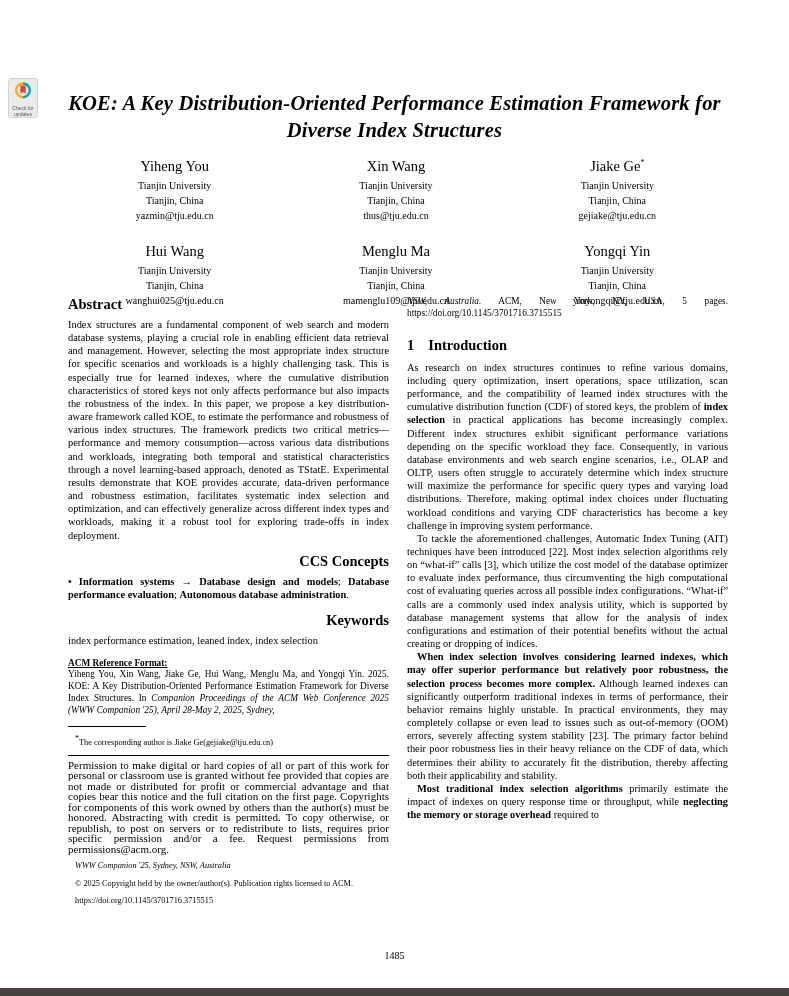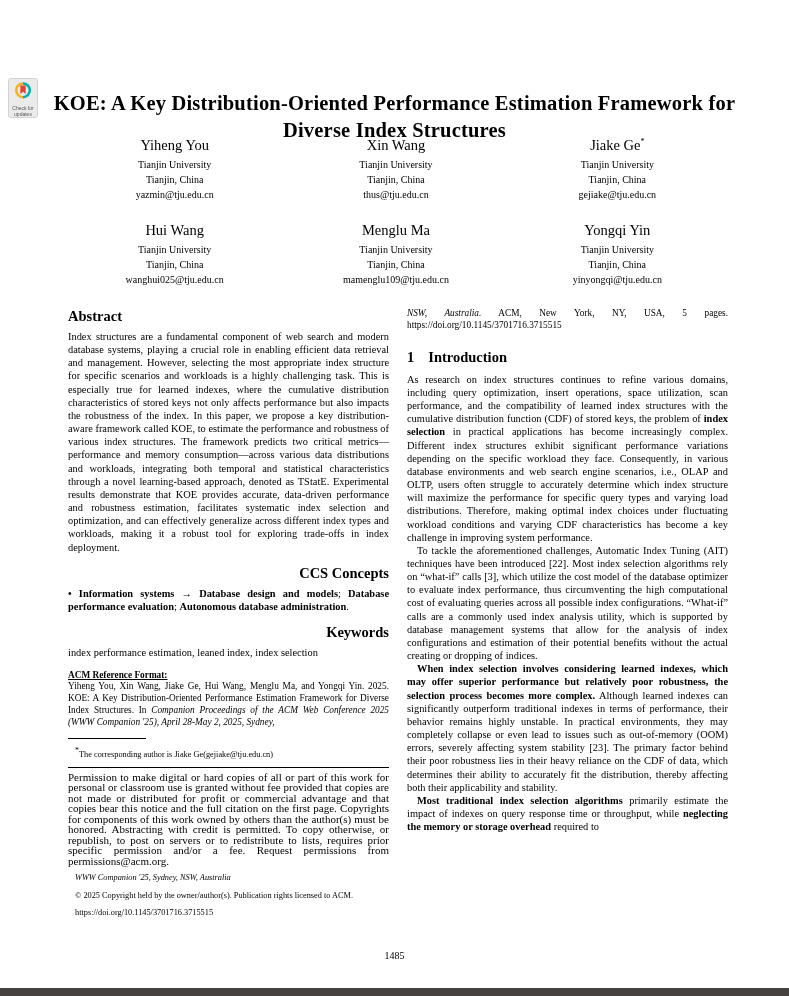--- a/index.html
+++ b/index.html
@@ -11,32 +11,32 @@
   .badge {
     position:absolute; left:8px; top:78px; width:30px; height:40px;
     background:#ebebeb; border:1px solid #d2d2d2; border-radius:3px;
     display:flex; flex-direction:column; align-items:center; justify-content:flex-start;
     padding-top:2px; box-sizing:border-box; cursor:pointer;
   }
   .badge-text { font-family:"Liberation Sans", sans-serif; font-size:5px; line-height:6px; color:#555; text-align:center; }
   
   .title {
     position:absolute; top:90px; left:40px; right:40px; text-align:center;
-    font-size:20.5px; font-weight:bold; line-height:27px; letter-spacing:0.2px;
+    font-size:20.5px; font-weight:bold; line-height:27px; letter-spacing:0.2px;font-style:italic;
   }
   
   .authors {
-    position:absolute; top:133px; left:64px; width:664px;
+    position:absolute; top:154px; left:64px; width:664px;
     display:grid; grid-template-columns:repeat(3, 1fr); row-gap:16px; text-align:center;
   }
   .author-name { font-size:14.5px; line-height:17px; margin-bottom:3px; }
   .author-line { font-size:10px; line-height:15px; }
   sup.mark { font-size:8px; }
   
-  .col { position:absolute; top:308px; width:321px; }
+  .col { position:absolute; top:296px; width:321px; }
   .col-left  { left:68px; }
   .col-right { left:407px; }
   .h-section { font-size:14.5px; font-weight:bold; margin:0 0 5px 0; }
   .body-text { font-size:10.4px; line-height:13.15px; text-align:justify; margin:0; }
   .indent { text-indent:10px; }
   .refsmall  { font-size:9.3px; line-height:11.9px; text-align:justify; margin:0; }
   .smallprint{ font-size:11px; line-height:10.45px; text-align:justify; margin:0; }
   .smallline { font-size:8.3px; line-height:10.45px; margin:7px; }
   .acmref-head { font-size:9.3px; font-weight:bold; margin:11px 0 1px 0;text-decoration:underline; }
   .mt { margin-top:11px;text-align:right; }

